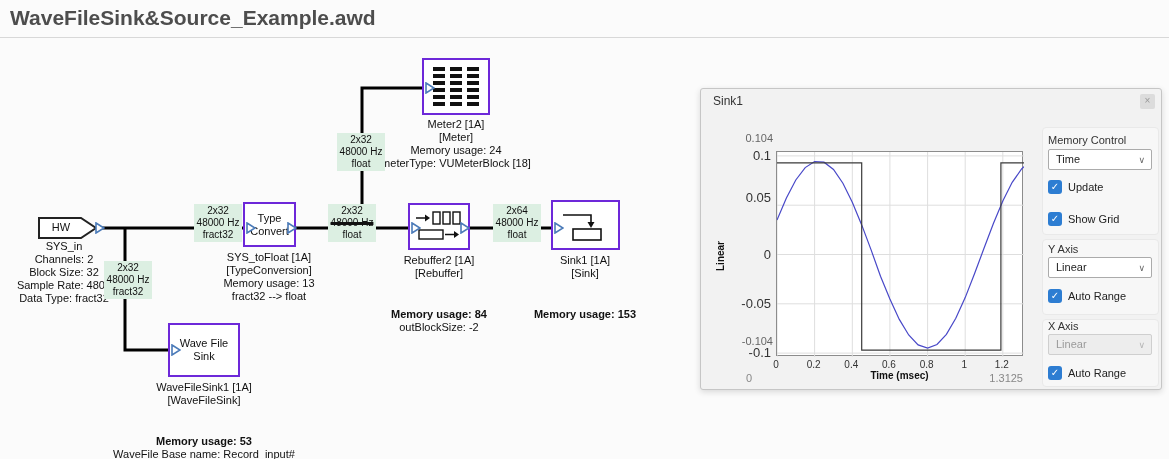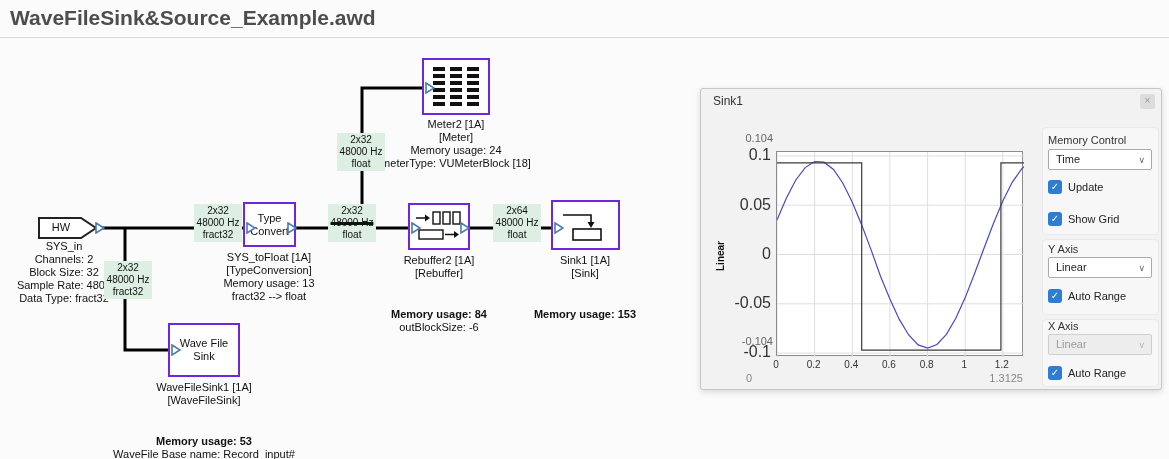--- a/index.html
+++ b/index.html
@@ -31,21 +31,21 @@
   
   .window { position:absolute; left:700px; top:88px; width:462px; height:302px; background:#f2f2f2;
             border:1px solid #c6c6c6; border-radius:3px; box-shadow:0 2px 6px rgba(0,0,0,.14); z-index:10; }
   .win-title { position:absolute; left:12px; top:5px; font-size:12px; color:#333; }
   .close-btn { position:absolute; right:6px; top:5px; width:15px; height:15px; background:#dcdcdc; border-radius:2px;
                color:#999; font-size:10px; line-height:14px; text-align:center; }
   .plot { position:absolute; left:75px; top:62px; width:247px; height:205px; background:#fff; border:1px solid #8c8c8c; }
   .plot svg { display:block; }
   .grid { stroke:#dedede; stroke-width:1; }
   .yticks { position:absolute; left:38px; top:62px; width:34px; height:205px; }
-  .yticks div { position:absolute; right:2px; transform:translateY(-50%); font-size:16px; color:#333; }
+  .yticks div { position:absolute; right:2px; transform:translateY(-50%); font-size:13px; color:#333; }
   .xticks { position:absolute; left:75px; top:270px; width:248px; height:12px; }
   .xticks div { position:absolute; transform:translateX(-50%); font-size:10px; color:#333; }
   .x-title { position:absolute; left:75px; top:281px; width:247px; text-align:center; font-size:10px; font-weight:bold; color:#111; }
   .y-title { position:absolute; left:14px; top:182px; font-size:10px; font-weight:bold; color:#111;
              transform:rotate(-90deg); transform-origin:0 0; white-space:nowrap; }
   .readout { position:absolute; font-size:11px; color:#666; }
   .ro-ymax { left:28px; top:43px; width:44px; text-align:right; }
   .ro-ymin { left:22px; top:246px; width:50px; text-align:right; }
   .ro-xmin { left:45px; top:283px; color:#888; }
   .ro-xmax { left:240px; top:283px; width:82px; text-align:right; color:#888; }
@@ -84,21 +84,21 @@
   <div class="caption" style="left:376px;top:118px;width:160px">
       <div>Meter2 [1A]</div>
       <div>[Meter]</div>
       <div>Memory usage: 24</div>
       <div>meterType: VUMeterBlock [18]</div>
     </div>
   <div class="caption" style="left:369px;top:254px;width:140px">
       <div>Rebuffer2 [1A]</div>
       <div>[Rebuffer]</div>
       <div class="bold">Memory usage: 84</div>
-      <div>outBlockSize: -6</div>
+      <div>outBlockSize: -2</div>
     </div>
   <div class="caption" style="left:515px;top:254px;width:140px">
       <div>Sink1 [1A]</div>
       <div>[Sink]</div>
       <div class="bold">Memory usage: 153</div>
     </div>
   <div class="caption" style="left:94px;top:381px;width:220px">
       <div>WaveFileSink1 [1A]</div>
       <div>[WaveFileSink]</div>
       <div class="bold">Memory usage: 53</div>
@@ -242,34 +242,35 @@
   <div class="panel" style="top:230px;height:68px"></div>
 
   <div class="readout ro-ymax">0.104</div>
   <div class="readout ro-ymin">-0.104</div>
   <div class="readout ro-xmin">0</div>
   <div class="readout ro-xmax">1.3125</div>
 
   <div class="y-title">Linear</div>
   <div class="yticks">
       <div style="top: 3.9px;">0.1</div>
-      <div style="top: 54px; padding-left: 32px;">0.05</div>
+      <div style="top: 46px; padding-left: 32px;">0.05</div>
       <div style="top: 102.5px;">0</div>
       <div style="top: 151.8px;">-0.05</div>
       <div style="top: 201.1px;">-0.1</div>
     </div>
   <div class="xticks">
       <div style="left: 0px;">0</div>
       <div style="left: 37.6px;">0.2</div>
       <div style="left: 75.3px;">0.4</div>
       <div style="left: 112.9px;">0.6</div>
       <div style="left: 150.6px;">0.8</div>
       <div style="left: 188.2px;">1</div>
       <div style="left: 225.8px;">1.2</div>
     </div>
+  <div class="x-title">Time (msec)</div>
 
   <div class="plot">
     <svg id="plot-canvas" width="247" height="205" viewBox="0 0 247 205">
         <line class="grid" x1="0.0" y1="0" x2="0.0" y2="205"></line>
         <line class="grid" x1="37.6" y1="0" x2="37.6" y2="205"></line>
         <line class="grid" x1="75.3" y1="0" x2="75.3" y2="205"></line>
         <line class="grid" x1="112.9" y1="0" x2="112.9" y2="205"></line>
         <line class="grid" x1="150.6" y1="0" x2="150.6" y2="205"></line>
         <line class="grid" x1="188.2" y1="0" x2="188.2" y2="205"></line>
         <line class="grid" x1="225.8" y1="0" x2="225.8" y2="205"></line>

